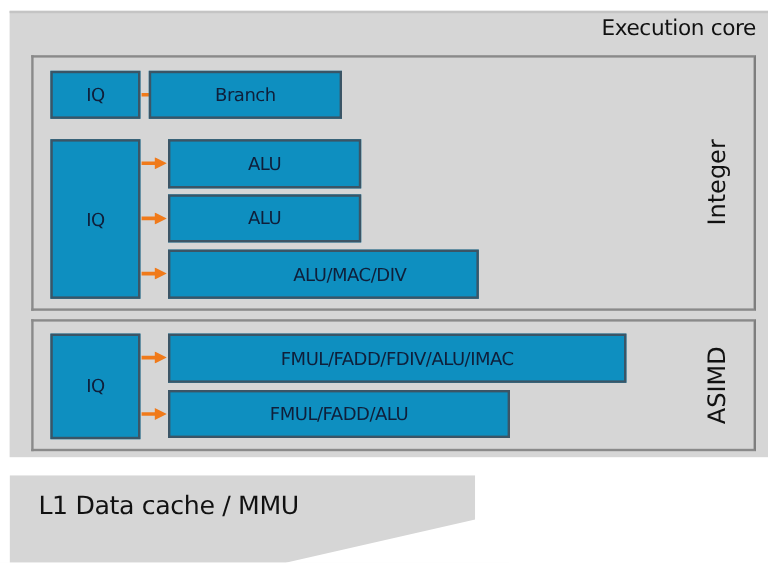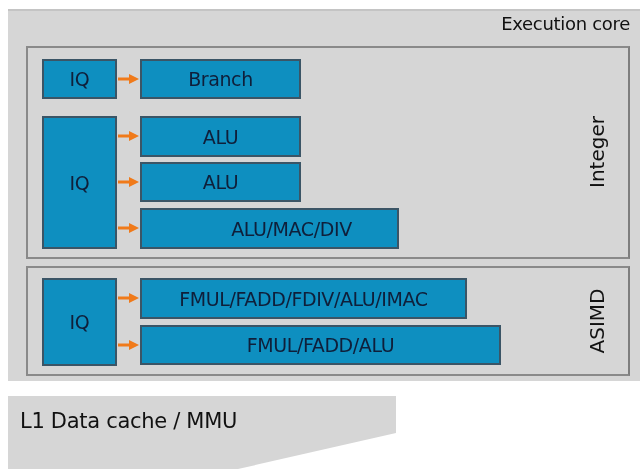--- a/index.html
+++ b/index.html
@@ -11,40 +11,40 @@
     #outer-title { right: 10px; top: 13px; font-size: 18px; color: #111; letter-spacing: -0.3px; }
     .panel { background: #d6d6d6; border: 2px solid #8a8a8a; border-right-color: #7e7e7e; }
     #integer-panel { left: 26px; top: 46px; width: 604px; height: 213px; }
     #asimd-panel { left: 26px; top: 266px; width: 604px; height: 110px; }
     .vlabel { font-size: 20px; color: #111; transform: rotate(-90deg); transform-origin: center center;
               white-space: nowrap; text-align: center; width: 120px; height: 26px; line-height: 26px; }
     #integer-label { left: 537px; top: 139px; }
     #asimd-label { left: 537px; top: 308px; }
     .unit { background: #0e8fc0; border: 2px solid #3b5566; color: #0f1f3a;
             display: flex; align-items: center; justify-content: center;
-            font-size: 19px; letter-spacing: -0.4px; }
+            font-size: 15px; letter-spacing: -0.4px; }
     .arrow { width: 22px; height: 10px; }
     #l1 { left: 8px; top: 396px; width: 388px; height: 73px; }
-    #l1-text { left: 20px; top: 409px; font-size: 21px; color: #111; letter-spacing: -0.3px; }
+    #l1-text { left: 32px; top: 409px; font-size: 21px; color: #111; letter-spacing: -0.3px; }
   </style>
 </head>
 <body>
 
 <div id="outer" class="abs"></div>
 <div id="outer-title" class="abs">Execution core</div>
 
 <div id="integer-panel" class="abs panel"></div>
 <div id="integer-label" class="abs vlabel">Integer</div>
 
 <div class="abs unit" style="left:42px;top:59px;width:75px;height:40px;">IQ</div>
 <svg class="abs arrow" style="left:117px;top:74px;" viewBox="0 0 22 10">
   <line x1="1" y1="5" x2="13" y2="5" stroke="#f07a1a" stroke-width="3"></line>
   <polygon points="12,0 22,5 12,10" fill="#f07a1a"></polygon>
 </svg>
-<div class="abs unit" style="left:140px;top:59px;width:161px;height:40px;">Branch</div>
+<div class="abs unit" style="left:124px;top:59px;width:161px;height:40px;">Branch</div>
 
 <div class="abs unit" style="left:42px;top:116px;width:75px;height:133px;">IQ</div>
 <svg class="abs arrow" style="left:117px;top:131px;" viewBox="0 0 22 10">
   <line x1="1" y1="5" x2="13" y2="5" stroke="#f07a1a" stroke-width="3"></line>
   <polygon points="12,0 22,5 12,10" fill="#f07a1a"></polygon>
 </svg>
 <svg class="abs arrow" style="left:117px;top:177px;" viewBox="0 0 22 10">
   <line x1="1" y1="5" x2="13" y2="5" stroke="#f07a1a" stroke-width="3"></line>
   <polygon points="12,0 22,5 12,10" fill="#f07a1a"></polygon>
 </svg>
@@ -61,19 +61,19 @@
 
 <div class="abs unit" style="left:42px;top:278px;width:75px;height:88px;">IQ</div>
 <svg class="abs arrow" style="left:117px;top:293px;" viewBox="0 0 22 10">
   <line x1="1" y1="5" x2="13" y2="5" stroke="#f07a1a" stroke-width="3"></line>
   <polygon points="12,0 22,5 12,10" fill="#f07a1a"></polygon>
 </svg>
 <svg class="abs arrow" style="left:117px;top:340px;" viewBox="0 0 22 10">
   <line x1="1" y1="5" x2="13" y2="5" stroke="#f07a1a" stroke-width="3"></line>
   <polygon points="12,0 22,5 12,10" fill="#f07a1a"></polygon>
 </svg>
-<div class="abs unit" style="left:140px;top:278px;width:327px;height:41px;">FMUL/FADD/FDIV/ALU/IMAC</div>
-<div class="abs unit" style="left:140px;top:325px;width:361px;height:40px;">FMUL/FADD/ALU</div>
+<div class="abs unit" style="left:140px;top:278px;width:382px;height:41px;">FMUL/FADD/FDIV/ALU/IMAC</div>
+<div class="abs unit" style="left:140px;top:325px;width:285px;height:40px;">FMUL/FADD/ALU</div>
 
 <svg id="l1" class="abs" viewBox="0 0 388 73" preserveAspectRatio="none">
   <polygon points="0,0 388,0 388,37 230,73 0,73" fill="#d6d6d6"></polygon>
 </svg>
 <div id="l1-text" class="abs">L1 Data cache / MMU</div>
 
 </body></html>

